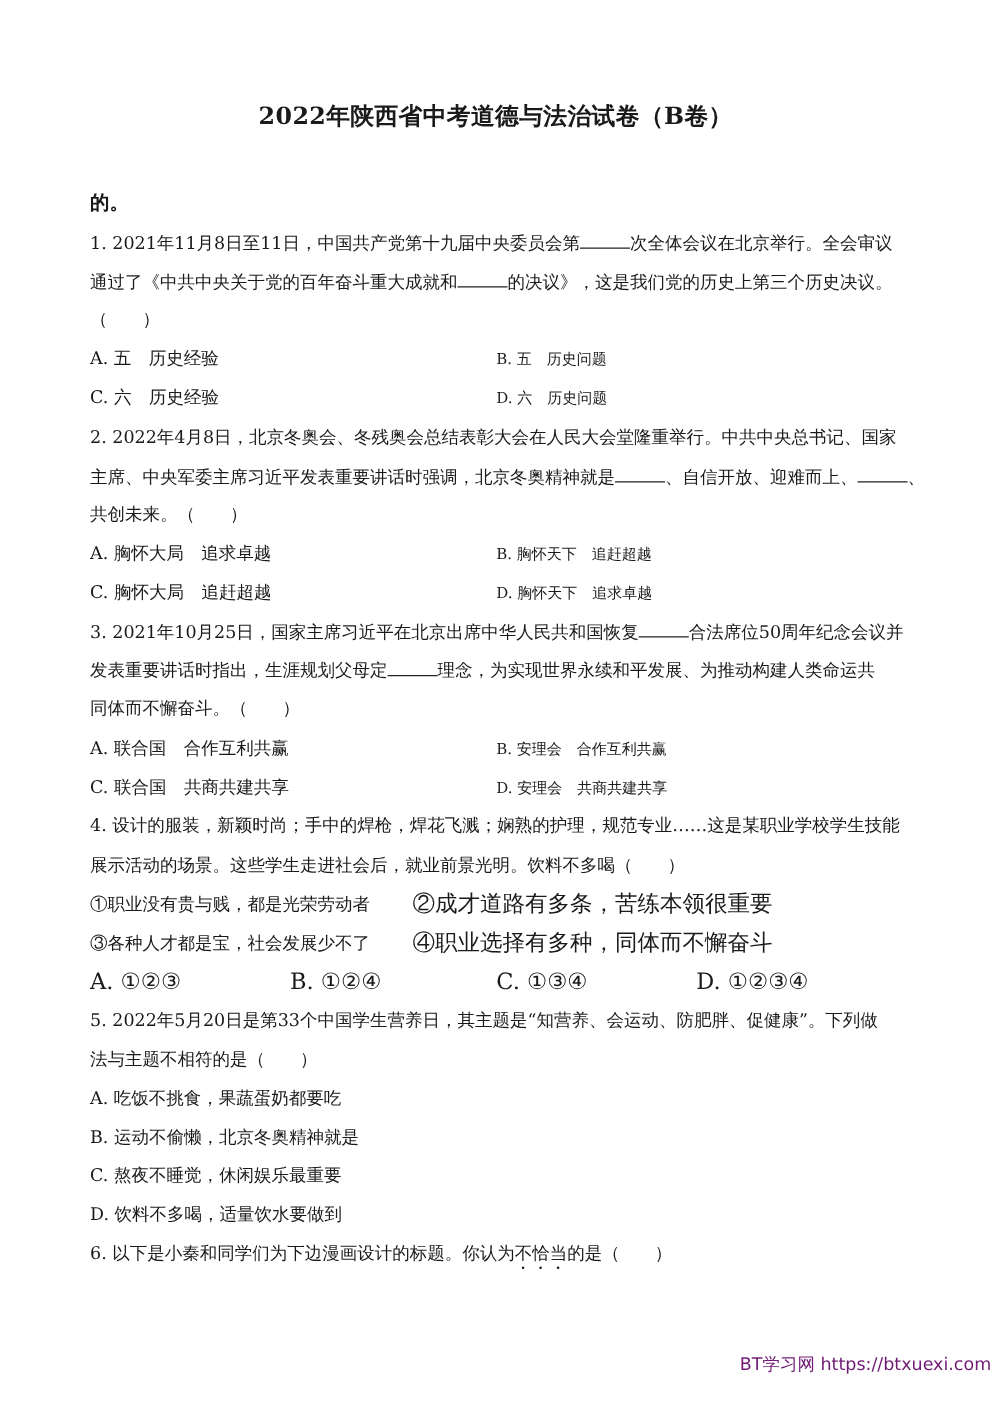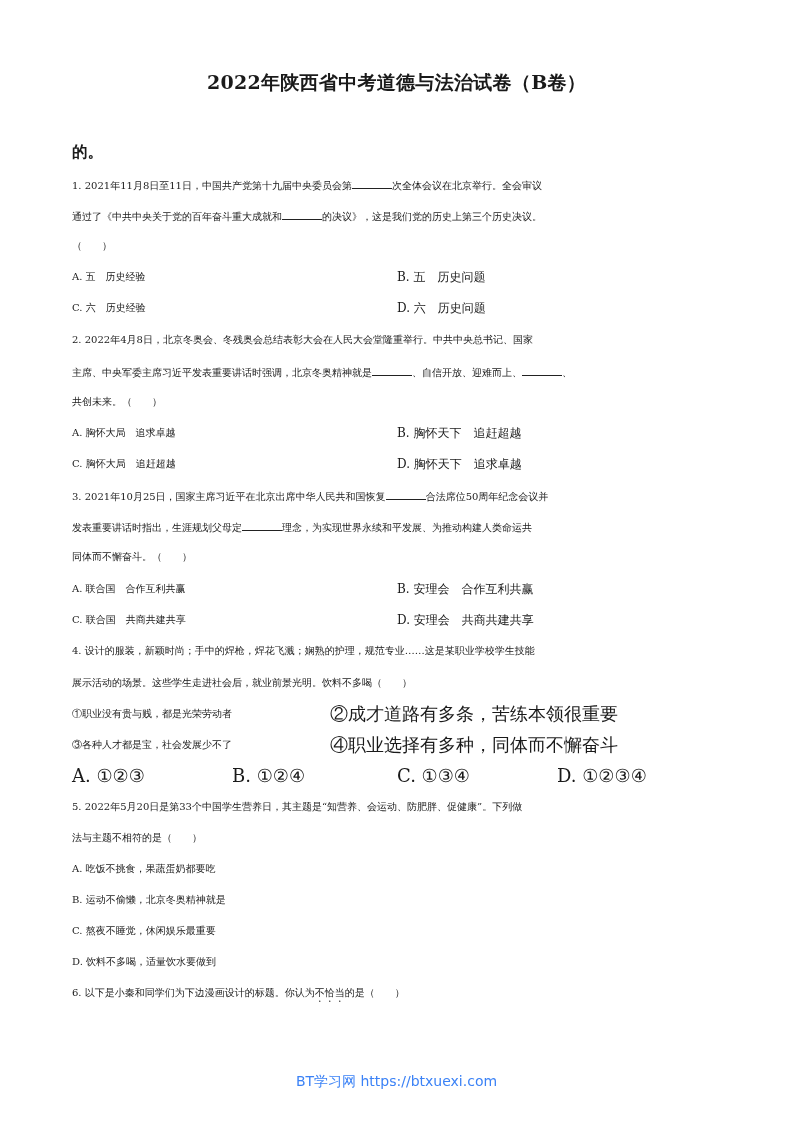--- a/index.html
+++ b/index.html
@@ -1,27 +1,27 @@
 <!DOCTYPE html>
 <html><head>
 <meta charset="utf-8">
 <style>
   html, body { margin:0; padding:0; background:#fff; }
   body { width:793px; height:1122px; position:relative; overflow:hidden;
          font-family:"DejaVu Serif","Liberation Serif",serif; color:#1a1a1a; }
-  .page { position:absolute; left:0; top:2px; width:793px; height:1063px; }
+  .page { position:absolute; left:0; top:12px; width:793px; height:1063px; }
   .title { position:absolute; left:0; width:793px; top:68px; text-align:center;
            font-size:19px; font-weight:bold; letter-spacing:0.3px; }
-  .line { position:absolute; left:72px; font-size:10px; white-space:nowrap; line-height:20px; }
+  .line { position:absolute; left:72px; font-size:14px; white-space:nowrap; line-height:20px; }
   .bold { font-weight:bold; font-size:15.5px; }
   .opt-b { position:absolute; left:397px; font-size:12px; white-space:nowrap; line-height:20px; }
   .blank { display:inline-block; width:40px; border-bottom:1px solid #222; height:14px; vertical-align:baseline; }
   .dotted { text-emphasis: dot; -webkit-text-emphasis: dot; text-emphasis-position: under; margin-top: 11px; -webkit-text-emphasis-position: under; }
-  .footer { position:absolute; left:0; width:793px; top:1071px; text-align:center;
-            font-family:"DejaVu Sans","Liberation Sans",sans-serif; font-size:14px; color:#3b82f6; }
+  .footer { position:absolute; left:0; width:793px; top:1071px; text-align:right;
+            font-family:"DejaVu Sans","Liberation Sans",sans-serif; font-size:14px; color:#701a75; }
   .q4opt { position:absolute; font-size:18px; white-space:nowrap; line-height:20px; }
 </style>
 </head>
 <body>
 
 <div class="page">
   <div class="title">2022年陕西省中考道德与法治试卷（B卷）</div>
 
   <div class="line bold" style="top:140px">的。</div>
 

